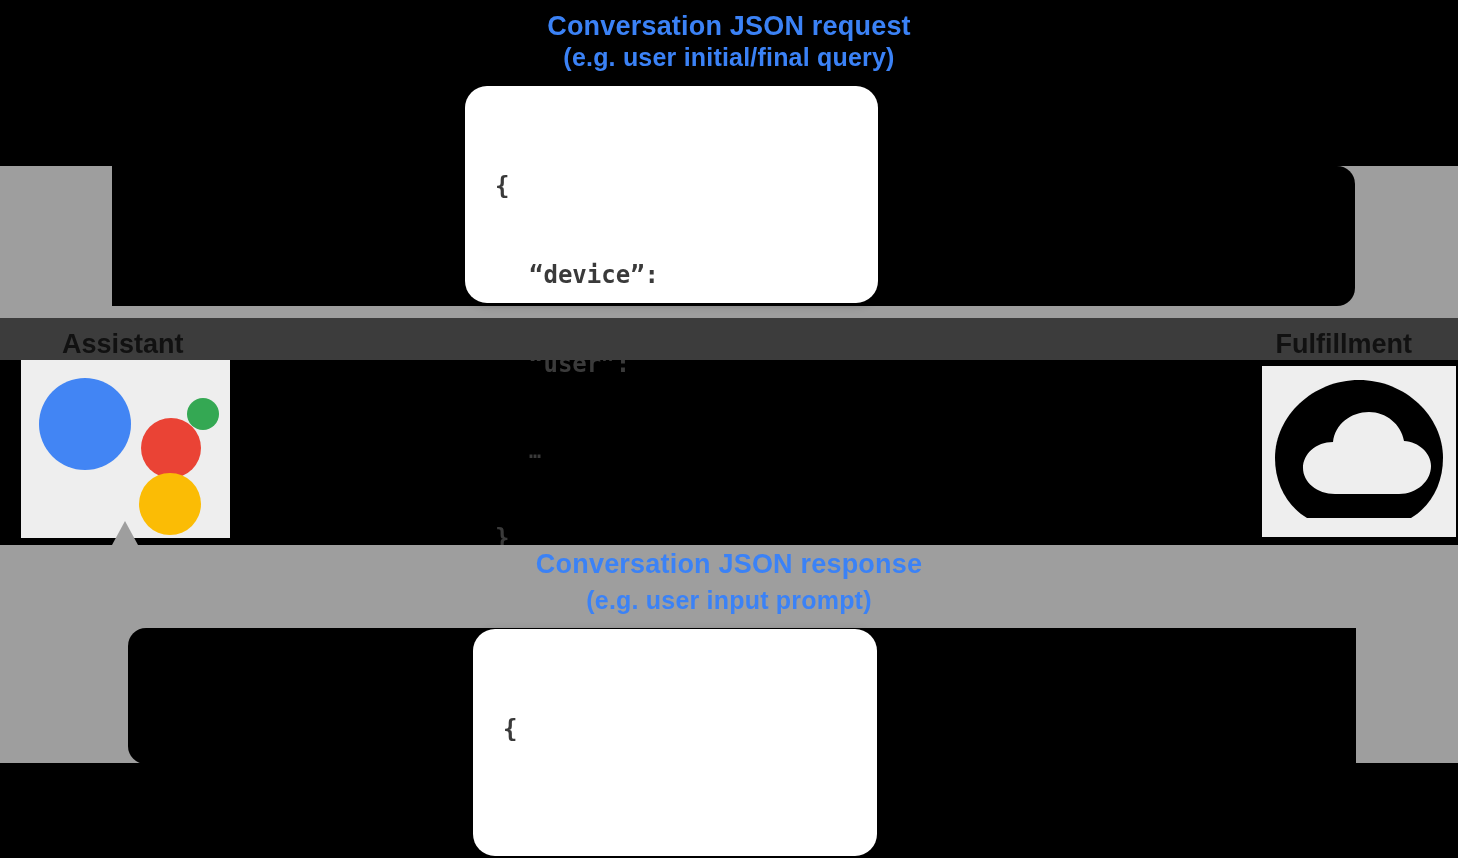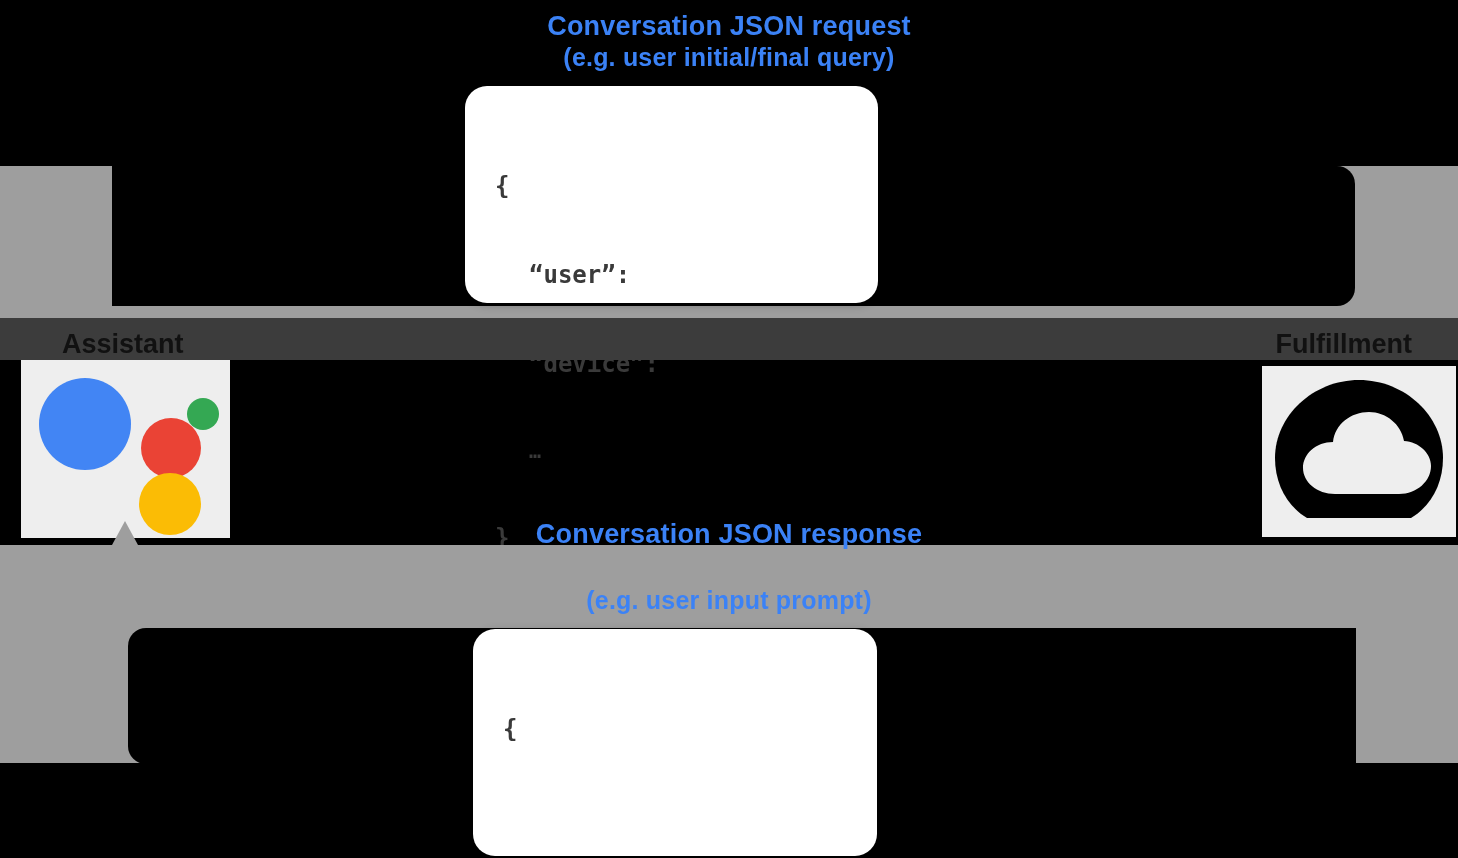--- a/index.html
+++ b/index.html
@@ -37,21 +37,21 @@
   #req-title {
     left: 0; right: 0; top: 12px;
     font-size: 27px;
   }
   #req-sub {
     left: 0; right: 0; top: 44px;
     font-size: 25px;
     font-weight: 700;
   }
   #res-title {
-    left: 0; right: 0; top: 520px;
+    left: 0; right: 0; top: 550px;
     font-size: 27px;
   }
   #res-sub {
     left: 0; right: 0; top: 587px;
     font-size: 25px;
   }
 
   
   .arrow-band {
     position: absolute;
@@ -218,22 +218,22 @@
 
   <div id="req-band" class="arrow-band"></div>
   <div id="req-tail" class="tail"></div>
   <div id="req-bubble" class="bubble"></div>
 
   <div id="req-title" class="heading">Conversation JSON request</div>
   <div id="req-sub" class="heading">(e.g. user initial/final query)</div>
 
   <div id="req-card" class="code-card">
     <span class="code-line">{</span>
+    <span class="code-line code-indent">“device”:</span>
     <span class="code-line code-indent">“user”:</span>
-    <span class="code-line code-indent">“device”:</span>
     <span class="code-line code-ellipsis">…</span>
     <span class="code-line">}</span>
   </div>
 
   <div id="label-rail"></div>
   <div id="assistant-label" class="label-strip">
     <span>Assistant</span>
   </div>
   <div id="fulfillment-label" class="label-strip">
     <span>Fulfillment</span>

